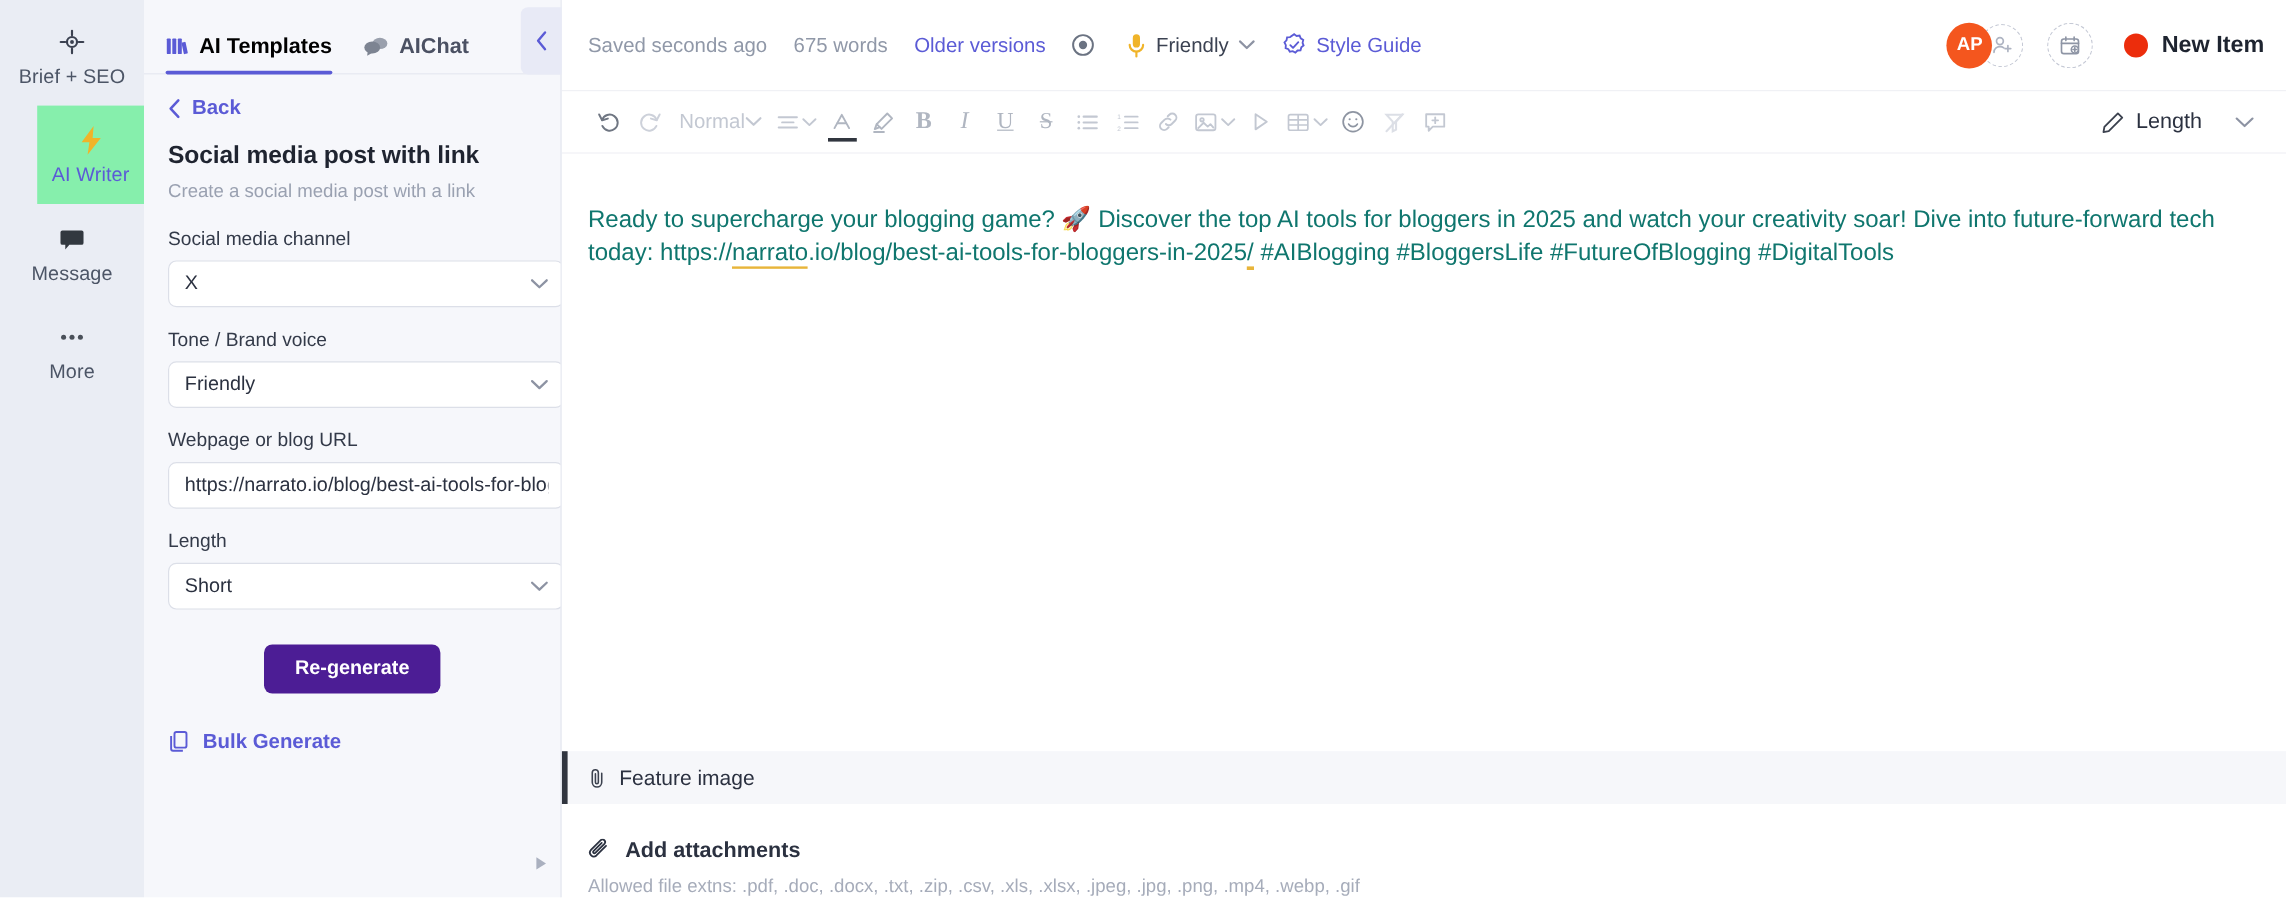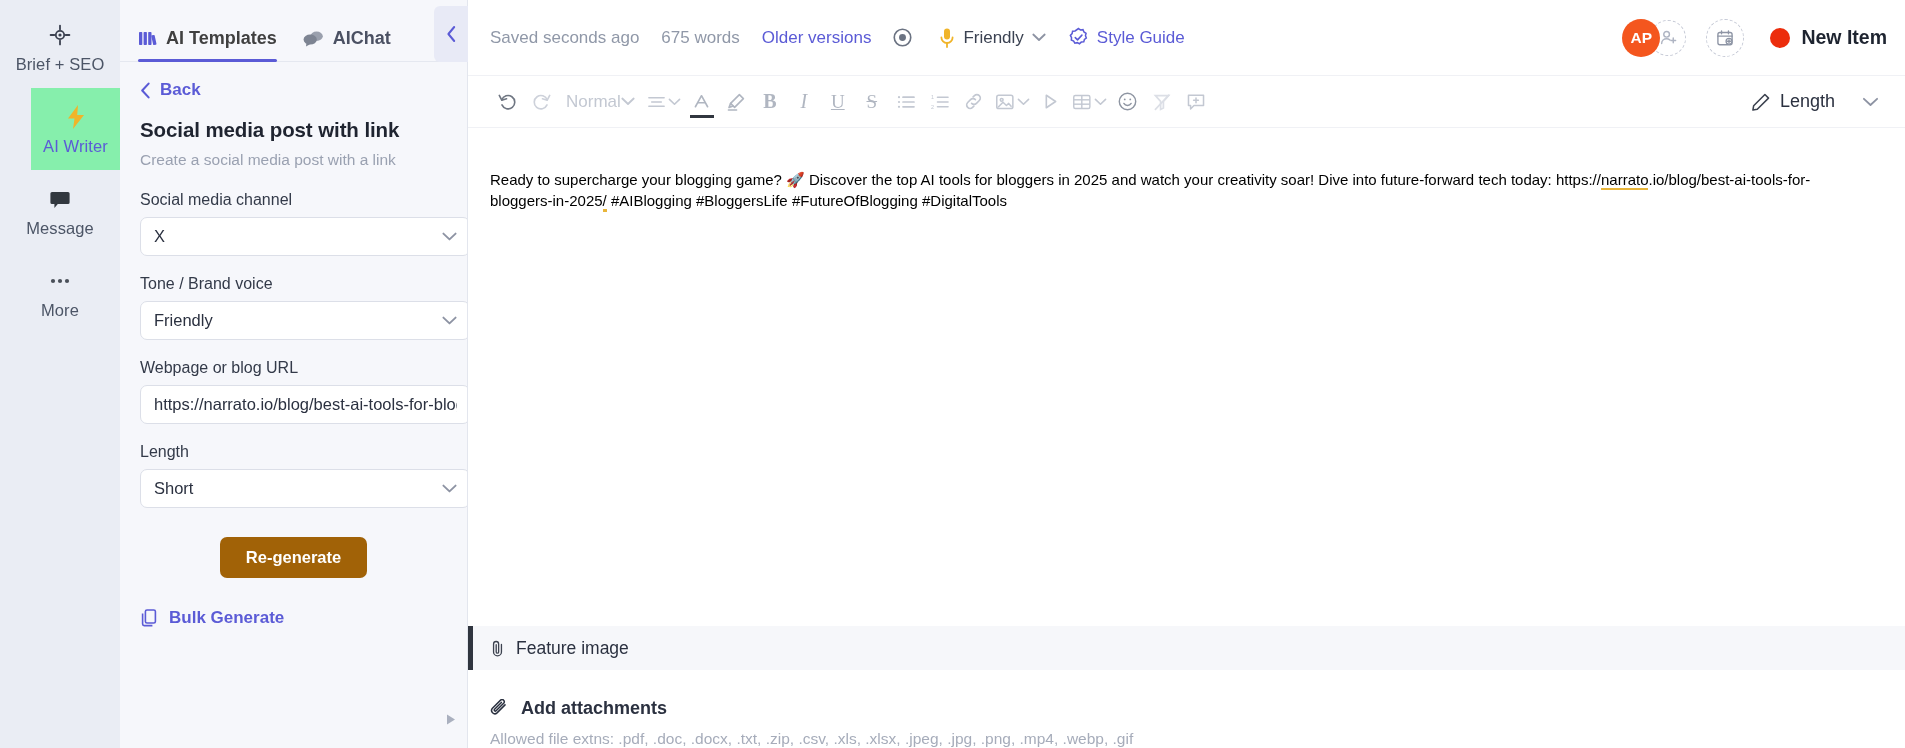--- a/index.html
+++ b/index.html
@@ -48,21 +48,21 @@
     gap: 26px;
     background: #f6f7fb;
     border-bottom: 1px solid #e5e8f0;
   }
   .ptab {
     display: flex; align-items: center; gap: 9px;
     padding-bottom: 12px; cursor: pointer;
     font-size: 18px; color: #4b5163; font-weight: 600;
     position: relative;
   }
-  .ptab.active { color: #404040; }
+  .ptab.active { color: #000000; }
   .ptab.active::after {
     content: ""; position: absolute; left: 0; right: 0; bottom: -1px;
     height: 3px; background: #5b5bd6; border-radius: 2px;
   }
   .ptab .ico { display: flex; align-items: center; }
 
   .panel-body { padding: 18px 0 0 0; flex: 1; overflow: hidden; }
   .back-row {
     display: flex; align-items: center; gap: 9px;
     padding: 0 20px 0 20px; margin-bottom: 18px;
@@ -86,21 +86,21 @@
     padding: 0 12px 0 13px;
     font-size: 16.5px; color: #2b3140;
     cursor: pointer; position: relative;
   }
   .select .val, .textinput .val {
     flex: 1; white-space: nowrap; overflow: hidden;
   }
   .chev { color: #8d93a3; display: flex; align-items: center; }
   .btn-row { padding: 10px 20px 0 20px; display: flex; justify-content: center; }
   .btn-primary {
-    background: #a16207; color: #fff; border: none; border-radius: 7px;
+    background: #4c1d95; color: #fff; border: none; border-radius: 7px;
     padding: 11px 26px; font-size: 16.5px; font-weight: 600;
     cursor: pointer; font-family: inherit;
   }
   .bulk-row {
     display: flex; align-items: center; gap: 10px;
     padding: 30px 20px 0 20px; color: #5b5bd6;
     font-size: 17px; font-weight: 600; cursor: pointer;
   }
   .panel-arrow {
     position: absolute; right: 10px; bottom: 22px;
@@ -195,21 +195,21 @@
   }
   .editing-chip {
     display: flex; align-items: center; gap: 9px;
     font-size: 18px; color: #2b3140; cursor: pointer; margin-left: 8px;
   }
 
   
   .docwrap { flex: 1; overflow: hidden; position: relative; }
   .doc {
     padding: 42px 46px 0 22px;
-    font-size: 15px; line-height: 1.38; color: #000000;
+    font-size: 20px; line-height: 1.38; color: #0f766e;
   }
   .doc .u-link { border-bottom: 2px solid #e8b53a; }
   .doc .u-mark { border-bottom: 3px solid #e8b53a; }
 
   
   .feature-bar {
     background: #f6f7fa; border-left: 5px solid #30353f;
     height: 44px; display: flex; align-items: center; gap: 11px;
     padding-left: 17px; margin-top: 8px;
     font-size: 17.5px; color: #2b3140;

